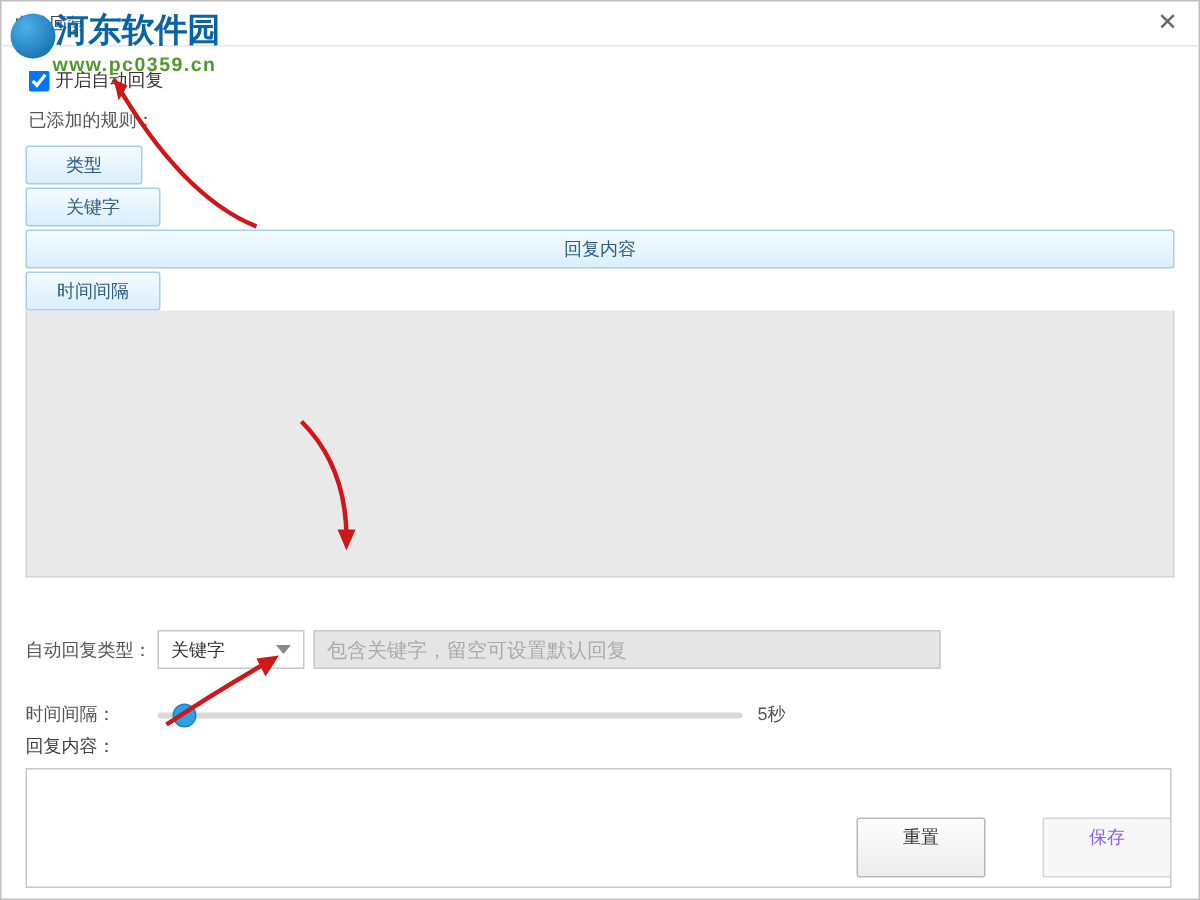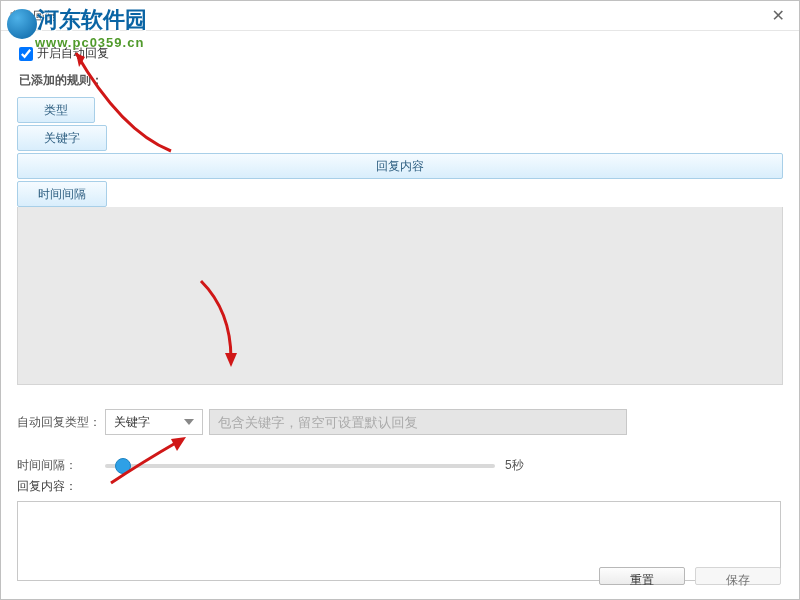--- a/index.html
+++ b/index.html
@@ -4,43 +4,43 @@
 <style>
   * { box-sizing: border-box; margin: 0; padding: 0; }
   html, body { width: 800px; height: 600px; font-family: "Microsoft YaHei", Arial, sans-serif; font-size: 12px; background: #fff; color: #333; overflow: hidden; }
   .window { width: 800px; height: 600px; border: 1px solid #c0c0c0; position: relative; background: #fff; }
   .titlebar { height: 30px; line-height: 30px; padding: 0 8px; border-bottom: 1px solid #e6e6e6; display: flex; align-items: center; justify-content: space-between; }
   .titlebar .title { color: #444; }
   .titlebar .close { font-size: 16px; color: #666; cursor: pointer; padding: 0 6px; }
   .content { padding: 12px 16px 0 16px; position: relative; }
   .row-enable { margin: 2px 0 10px 2px; display: flex; align-items: center; }
   .row-enable input { margin-right: 4px; width: 14px; height: 14px; }
-  .rules-label { margin: 6px 0 8px 2px; color: #555; font-weight: bold; }
+  .rules-label { margin: 6px 0 8px 2px; color: #555; }
   .tab-header { display: flex; gap: 2px; flex-direction: column; }
   .tab-col { background: linear-gradient(#f5fbff, #d9eefc); border: 1px solid #a8cfe8; height: 26px; line-height: 24px; text-align: center; color: #2d5e80; border-radius: 2px; }
   .col-type { width: 78px; }
   .col-kw { width: 90px; }
   .col-int { width: 90px; }
   .col-body { flex: 1; }
   .rules-body { background: #e9e9e9; border: 1px solid #d5d5d5; border-top: none; height: 178px; }
-  .form-row { display: flex; align-items: center; margin-top: 24px; }
+  .form-row { display: flex; align-items: center; margin-top: 35px; }
   .form-label { width: 88px; color: #555; }
   .select { width: 98px; height: 26px; border: 1px solid #c8c8c8; display: flex; align-items: center; justify-content: space-between; padding: 0 8px; background: #fff; cursor: pointer; }
   .select .caret { width: 0; height: 0; border-left: 5px solid transparent; border-right: 5px solid transparent; border-top: 6px solid #888; }
   .kw-input { flex: 1; max-width: 418px; height: 26px; border: 1px solid #c8c8c8; padding: 0 8px; margin-left: 6px; color: #333; background: #e5e5e5; }
   .kw-input::placeholder { color: #aaa; }
   .slider-row { display: flex; align-items: center; margin-top: 22px; }
   .slider-track { position: relative; width: 390px; height: 4px; background: #d9d9d9; border-radius: 2px; margin-right: 10px; }
   .slider-thumb { position: absolute; left: 10px; top: -6px; width: 16px; height: 16px; border-radius: 50%; background: #2ea0e6; border: 1px solid #1c83c2; cursor: pointer; }
   .slider-value { color: #555; }
   .reply-label { margin-top: 4px; color: #404040; }
   .reply-area { margin-top: 6px; width: 764px; height: 80px; border: 1px solid #c8c8c8; background: #fff; padding: 6px; resize: none; font-family: inherit; }
   .footer { position: absolute; right: 18px; bottom: 14px; display: flex; gap: 10px; }
-  .btn { width: 86px; height: 18px; border: 1px solid #b8b8b8; background: linear-gradient(#fdfdfd,#ececec); cursor: pointer; text-align: center; line-height: 24px; color: #333; border-radius: 2px; }
-  .btn.disabled { color: #737373; border-color: #d5d5d5; background: #f7f7f7; }
+  .btn { width: 86px; height: 40px; border: 1px solid #b8b8b8; background: linear-gradient(#fdfdfd,#ececec); cursor: pointer; text-align: center; line-height: 24px; color: #333; border-radius: 2px; }
+  .btn.disabled { color: #8b5cf6; border-color: #d5d5d5; background: #f7f7f7; margin-left: 28px; }
   
   .watermark { position: absolute; top: 4px; left: 6px; pointer-events: none; font-weight: bold; }
   .watermark .wm1 { font-size: 22px; color: #0a64a4; text-shadow: 1px 1px 0 #fff; }
   .watermark .wm2 { font-size: 13px; color: #509a2b; margin-left: 28px; letter-spacing: 1px; }
   .wm-globe { display:inline-block; width:30px; height:30px; border-radius:50%; background: radial-gradient(circle at 35% 30%, #4db1e8, #0a64a4); position: absolute; left: 0; top: 4px; }
   
   .arrow { position: absolute; pointer-events: none; }
 </style>
 </head>
 <body>

